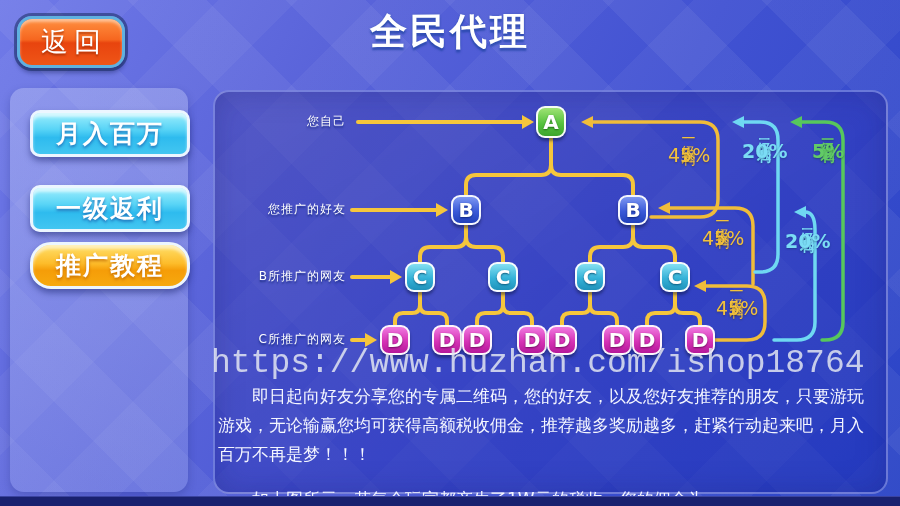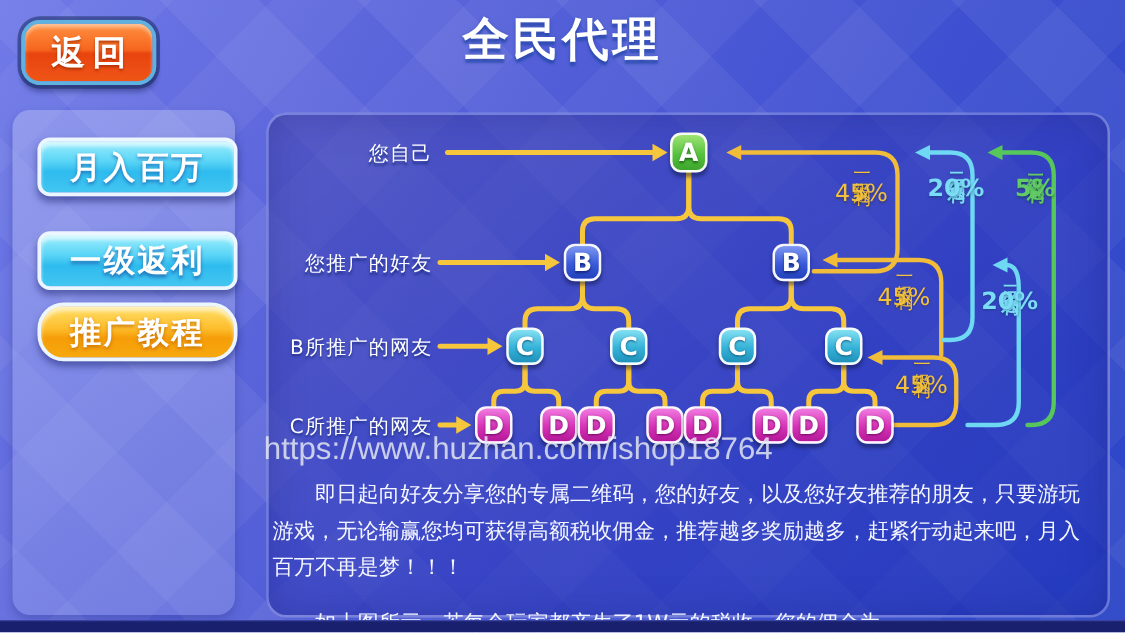--- a/index.html
+++ b/index.html
@@ -26,21 +26,21 @@
     position:absolute; top:7px; left:0; right:0; text-align:center;
     font-size:37px; font-weight:bold; color:#ffffff; letter-spacing:3px;
     text-shadow:0 3px 2px rgba(35,70,165,0.75), 0 0 2px rgba(60,90,180,0.8);
   }
   .back-btn {
     position:absolute; left:17px; top:16px; width:108px; height:52px;
     border-radius:15px; border:3px solid #5fb1e0; cursor:pointer;
     background:linear-gradient(180deg,#ff9040 0%,#f6661f 45%,#e8440e 52%,#ef5517 100%);
     box-shadow:0 0 0 3px rgba(24,44,96,0.55), 0 5px 4px rgba(18,28,82,0.4),
                inset 0 3px 3px rgba(255,255,255,0.45);
-    color:#fff; font-size:27px; font-weight:bold; letter-spacing:6px;
+    color:#fff; font-size:27px; font-weight:normal; letter-spacing:6px;
     display:flex; align-items:center; justify-content:center; padding-left:6px;
     text-shadow:0 2px 2px rgba(150,40,0,0.7);
   }
 
   
   .sidebar {
     position:absolute; left:10px; top:88px; width:178px; height:404px;
     background:linear-gradient(180deg, rgba(212,219,250,0.32), rgba(180,190,245,0.25));
     border-radius:14px; box-shadow:0 4px 8px rgba(25,35,110,0.25);
   }
@@ -84,36 +84,36 @@
     font-size:20px; font-weight:bold; color:#fff;
     box-shadow:0 3px 3px rgba(10,20,60,0.45);
   }
   .node-a { background:linear-gradient(180deg,#9fe374 0%,#57c23f 55%,#3da52c 100%); text-shadow:0 1px 2px #1c6a14; }
   .node-b { background:linear-gradient(180deg,#7d97f2 0%,#3a5ad8 55%,#2140bb 100%); text-shadow:0 1px 2px #10267e; }
   .node-c { background:linear-gradient(180deg,#84e0f2 0%,#35b2d8 55%,#1f92bb 100%); text-shadow:0 1px 2px #0e5a7e; }
   .node-d { background:linear-gradient(180deg,#f07ae0 0%,#d633b6 55%,#b5189a 100%); text-shadow:0 1px 2px #6e0b5e; }
 
   .row-label {
     position:absolute; left:216px; width:130px; text-align:right;
-    font-size:16px; color:#ffffff; letter-spacing:1px;
+    font-size:12px; color:#ffffff; letter-spacing:1px;
     text-shadow:0 2px 2px rgba(20,40,120,0.85);
   }
 
   .rebate { position:absolute; display:flex; align-items:center; gap:3px; line-height:1; }
   .rebate.col { flex-direction:column; gap:2px;font-weight:bold; }
   .rebate .vname { writing-mode:vertical-rl; text-orientation:upright; font-size:14px; letter-spacing:3px; }
   .rebate .pct { font-size:19px; }
   .rebate.yellowc { color:#f3c23d; text-shadow:0 1px 2px rgba(60,40,10,0.4);flex-direction:column; }
   .rebate.cyanc  { color:#7bdcf5; text-shadow:0 1px 2px rgba(10,50,80,0.4); }
   .rebate.greenc { color:#62ca67; text-shadow:0 1px 2px rgba(10,60,20,0.4); }
 
   .watermark {
     position:absolute; left:211px; top:345px; width:560px;
-    font-family:Liberation Sans, sans-serif;
-    font-size:25px; color:rgba(226,229,241,0.85); white-space:nowrap;
+    font-family:Liberation Mono, monospace;
+    font-size:33px; color:rgba(226,229,241,0.85); white-space:nowrap;
   }
 
   .desc { position:absolute; left:218px; top:382px; width:660px;
     color:#f4f6ff; font-size:17px; line-height:29px; }
   .desc p { text-indent:2em; }
   .desc p + p { margin-top:16px; }
 </style>
 </head>
 <body>
 

